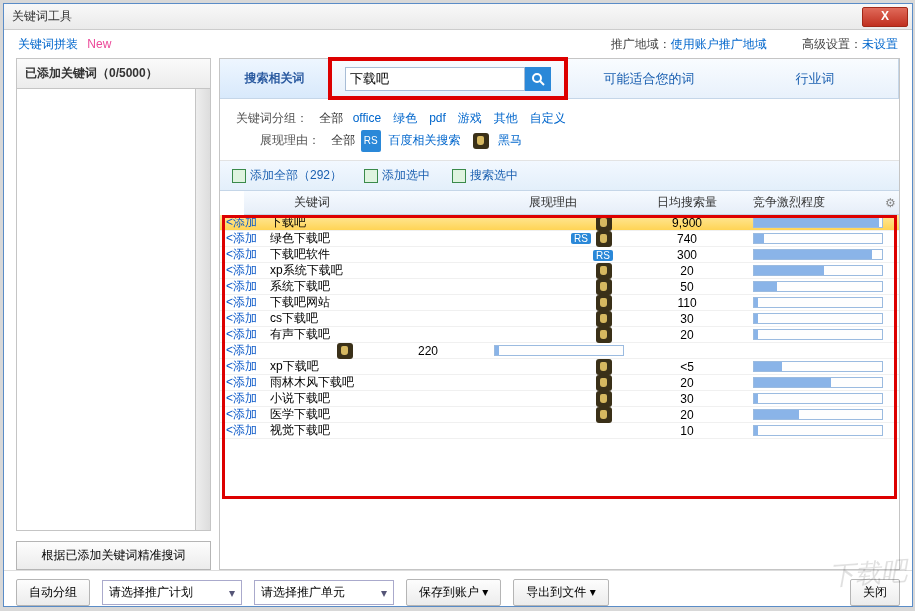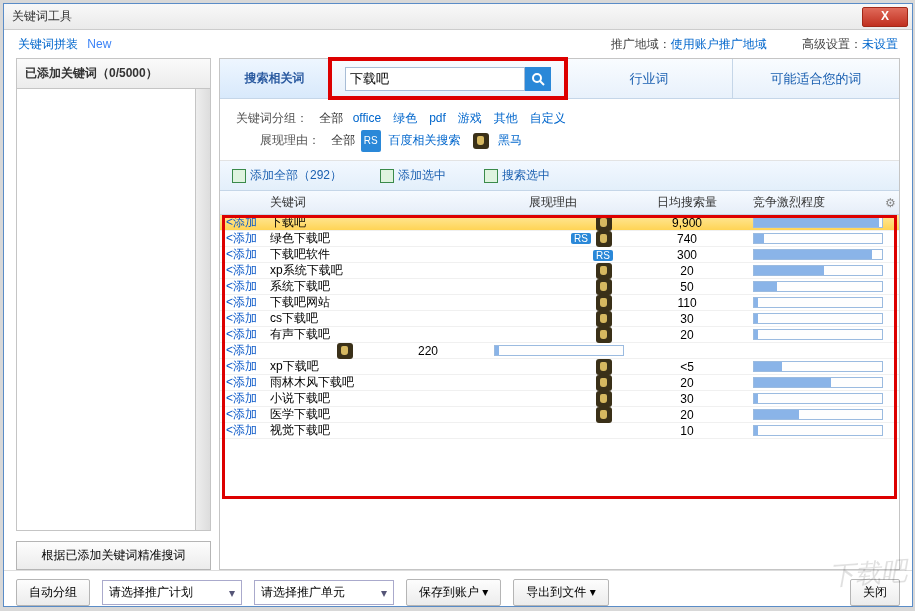--- a/index.html
+++ b/index.html
@@ -5,21 +5,21 @@
 * { box-sizing: border-box; margin: 0; padding: 0; font-family: "Microsoft YaHei", Arial, sans-serif; font-size: 12px; }
 body { background: #d8d8d8; width: 915px; height: 611px; overflow: hidden; position: relative; }
 
 .window { background: #fff; border: 1px solid #5a8cc7; width: 910px; height: 604px; position: absolute; left: 3px; top: 3px; }
 .titlebar { background: linear-gradient(#f8f8f8,#eaeaea); height: 26px; border-bottom: 1px solid #ccc; display: flex; align-items: center; justify-content: space-between; padding: 0 4px 0 8px; }
 .titlebar .title { color: #333; }
 .close-btn { width: 46px; height: 20px; background: linear-gradient(#e06a5a,#c03020); border: 1px solid #a02818; border-radius: 2px; color: #fff; text-align: center; line-height: 16px; font-weight: bold; cursor: pointer; }
 
 .toolbar { height: 28px; display: flex; align-items: center; padding: 0 14px; justify-content: space-between; }
 .tb-left a { color: #0066cc; text-decoration: none; margin-right: 6px; }
-.tb-left .new { color: #3b82f6; }
+.tb-left .new { color: #ec4899; }
 .tb-right span { color: #444; margin-left: 16px; }
 .tb-right a { color: #0066cc; text-decoration: none; }
 
 .body { display: flex; height: 512px; padding: 0 12px; gap: 8px; justify-content: flex-end; }
 
 .left-col { width: 195px; display: flex; flex-direction: column; }
 .left-head { border: 1px solid #c5c5c5; background: linear-gradient(#fafafa,#ececec); padding: 6px 8px; font-weight: bold; color: #333; }
 .left-body { border: 1px solid #c5c5c5; border-top: none; flex: 1; background: #fff; position: relative; }
 .left-body .vscroll { position: absolute; right: 0; top: 0; width: 15px; height: 100%; background: linear-gradient(90deg,#eee,#ddd); border-left:1px solid #c5c5c5; }
 .left-btn { margin-top: 10px; border: 1px solid #b5b5b5; background: linear-gradient(#fdfdfd,#ececec); padding: 5px 0; text-align: center; cursor: pointer; }
@@ -35,25 +35,25 @@
 .tab.t4 { border-right: none; }
 
 .filters { padding: 8px 16px; color: #444; line-height: 22px; border-bottom: 1px solid #e3e3e3; }
 .filters .lbl { margin-right: 8px; color: #555; }
 .filters a { color: #0066cc; margin: 0 6px; text-decoration: none; }
 .filters .sel { color: #333; }
 .pill { display: inline-block; background: #2a88d8; color: #fff; font-size: 10px; padding: 0 3px; border-radius: 2px; margin: 0 2px; }
 .darkchip { display:inline-block; width:16px; height:16px; background:#3a3018; border-radius:3px; vertical-align:middle; margin:0 3px; position:relative; }
 .darkchip::after{content:"";position:absolute;left:4px;top:3px;width:7px;height:9px;background:#d6b860;border-radius:2px 2px 3px 3px;}
 
-.actionbar { display: flex; align-items: center; gap: 38px; padding: 6px 12px; background: linear-gradient(#f2f8ff,#e3effa); border-bottom: 1px solid #c5d6e8; }
+.actionbar { display: flex; align-items: center; gap: 22px; padding: 6px 12px; background: linear-gradient(#f2f8ff,#e3effa); border-bottom: 1px solid #c5d6e8; }
 .actionbar .act { color: #1a5fb0; cursor: pointer; display:flex; align-items:center; gap:4px; }
 .acticon{display:inline-block;width:14px;height:14px;border:1px solid #3a8a4a;background:#dff3df;}
 
-.thead { display: flex; background: linear-gradient(#f6faff,#e6eef8); border-bottom: 1px solid #c5d6e8; height: 24px; align-items: center; color: #333; }
+.thead { display: flex; background: linear-gradient(#f6faff,#e6eef8); border-bottom: 1px solid #c5d6e8; height: 24px; align-items: center; color: #333; margin-left: 24px; }
 .thead > div, .row > div { padding: 0 6px; }
 .c0{width:44px;} .c1{flex:1;} .c2{width:104px;} .c3{width:120px;text-align:center;} .c4{width:132px;} .cgear{width:20px;text-align:center;color:#888;}
 
 .tbody { flex: 1; overflow: hidden; position: relative; }
 .redbox { position: absolute; left: 2px; top: 0px; right: 2px; height: 284px; border: 3px solid #d00; pointer-events: none; z-index: 5; }
 .row { display: flex; height: 16px; align-items: center; border-bottom: 1px solid #f0f0f0; }
 .row.sel { background: linear-gradient(#ffe89a,#ffd455); }
 .row .add { color: #0a58c8; cursor: pointer; }
 .row .lt{color:#0a58c8;}
 .bar { width:130px; height:11px; border:1px solid #9bbbe0; position:relative; background:#fefefe; }
@@ -101,22 +101,22 @@
         <div class="tab t1">搜索相关词</div>
         <div class="tab search-tab">
           <input value="下载吧" style="">
           <div class="go">
             <svg width="14" height="14" viewBox="0 0 14 14">
                 <circle cx="6" cy="6" r="4" stroke="#fff" stroke-width="2" fill="none"></circle>
                 <line x1="9" y1="9" x2="13" y2="13" stroke="#fff" stroke-width="2"></line>
               </svg>
           </div>
         </div>
+        <div class="tab t4">可能适合您的词</div>
         <div class="tab t3">行业词</div>
-        <div class="tab t4">可能适合您的词</div>
       </div>
 
       <div class="filters">
         <div>
           <span class="lbl">关键词分组：</span>
           <span class="sel">全部</span>
           <span id="group-links"><a href="#">office</a><a href="#">绿色</a><a href="#">pdf</a><a href="#">游戏</a><a href="#">其他</a><a href="#">自定义</a></span>
         </div>
         <div style="padding-left:24px;">
           <span class="lbl">展现理由：</span>

